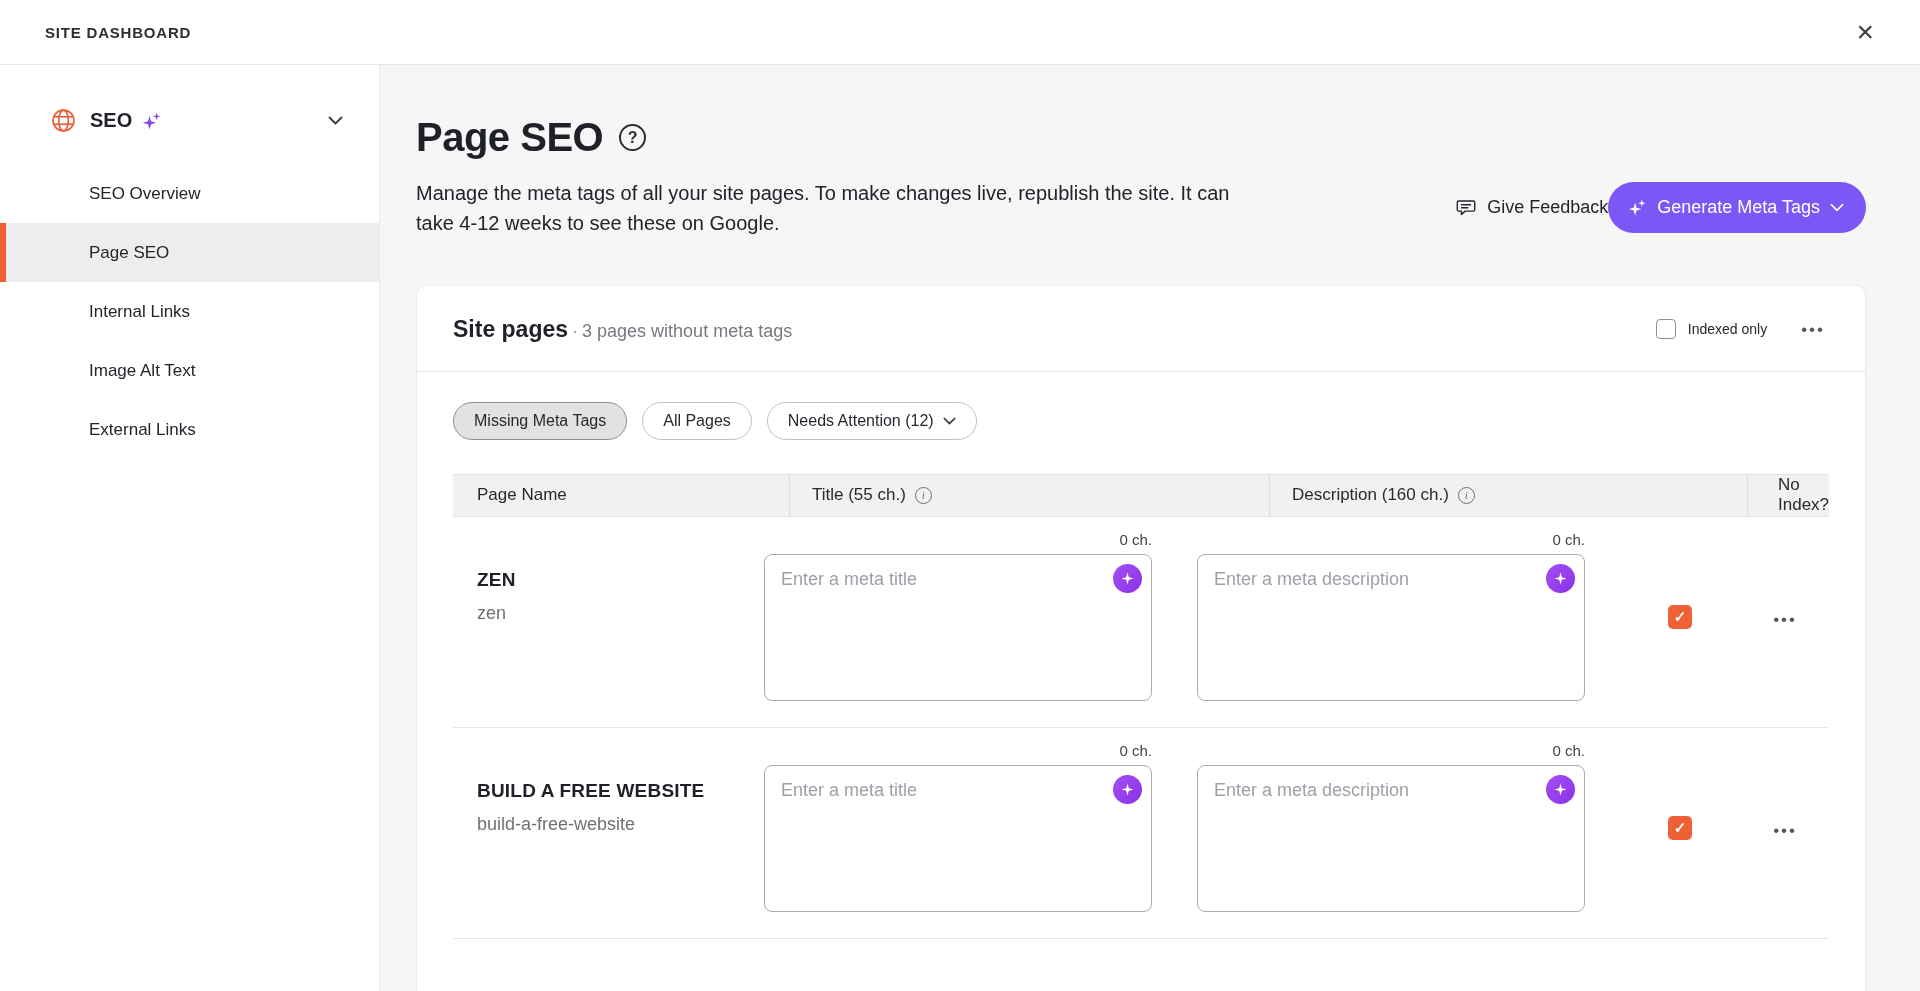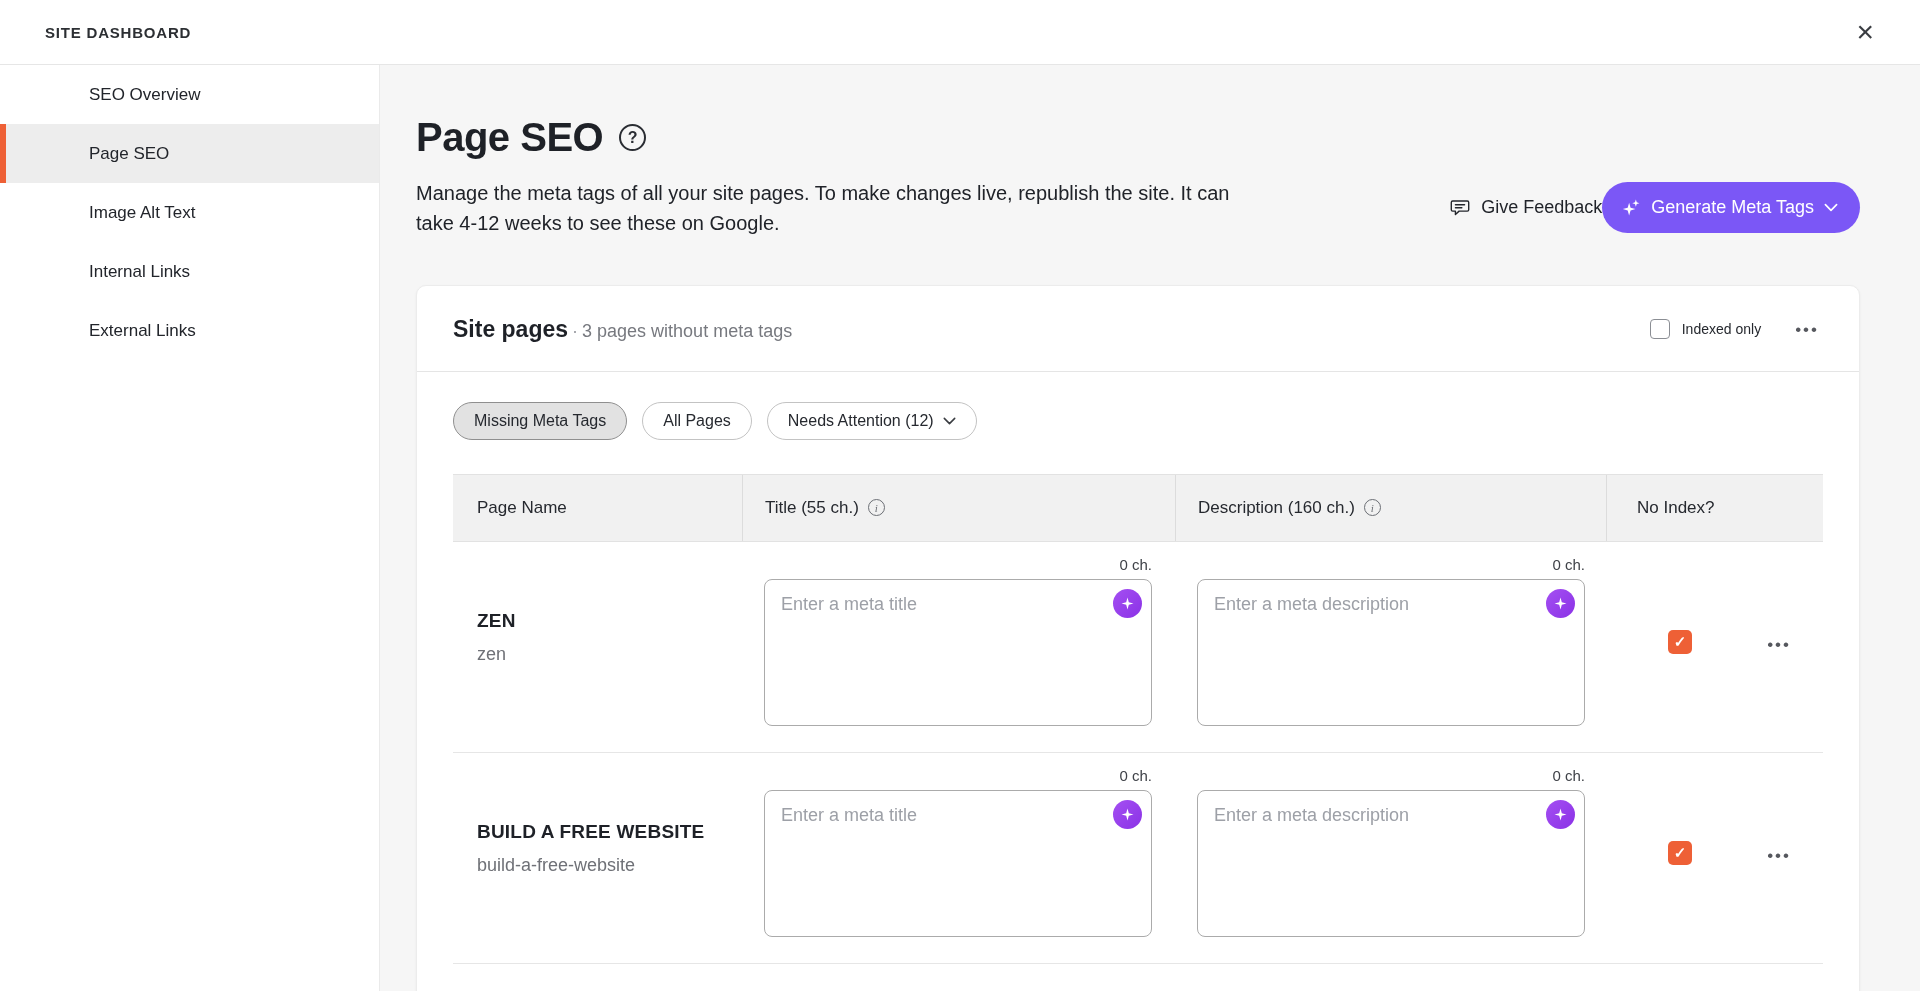--- a/index.html
+++ b/index.html
@@ -65,33 +65,33 @@
   .chips { display:flex; gap:15px; padding:30px 36px 0; }
   .chip { display:inline-flex; align-items:center; gap:9px; height:38px; padding:0 20px;
     border-radius:19px; border:1px solid #c3c3c3; background:#fff; font-size:16px;
     color:#26292f; cursor:pointer; font-family:inherit; }
   .chip.selected { background:var(--chip-selected,#e2e2e2); border-color:#8f8f8f; }
   .chip .chev { color:#3a3d42; }
 
   
   .table { margin:34px 36px 0; }
   .thead { display:grid; grid-template-columns:289px 433px 431px 1fr; background:var(--table-head,#f1f1f1);
-    border-top:1px solid #e2e2e2; border-bottom:1px solid #e2e2e2; height:68px; align-items:center; }
+    border-top:1px solid #e2e2e2; border-bottom:1px solid #e2e2e2; height:43px; align-items:center;gap:47px; }
   .th { font-size:17px; color:#26292f; display:flex; align-items:center; gap:9px;
     padding-left:22px; height:100%; }
   .th:first-child { padding-left:24px; }
   .th:not(:first-child) { border-left:1px solid #dcdcdc; }
   .th.noindex { padding-left:30px; }
   .info-circle { width:17px; height:17px; border:1.2px solid #6b6e74; border-radius:50%;
     display:inline-flex; align-items:center; justify-content:center; font-size:11px;
     color:#6b6e74; background:none; cursor:pointer; font-style:italic;
     font-family:"Liberation Serif",serif; }
 
   .trow { display:grid; grid-template-columns:289px 433px 431px 1fr; border-bottom:1px solid #e6e6e6; }
-  .name-cell { padding:68px 20px 0 24px; }
+  .name-cell { padding:52px 20px 0 24px; }
   .pg-name { font-size:19px; font-weight:700; color:#1e2127; letter-spacing:.2px; }
   .pg-slug { font-size:18px; color:#6f7177; margin-top:12px; }
   .field-cell { padding:14px 22px 26px; }
   .char-count { width:388px; text-align:right; font-size:15px; color:#3f4248; margin-bottom:6px; }
   .ta-wrap { position:relative; width:388px; height:147px; }
   .ta-wrap textarea { width:100%; height:100%; border:1px solid #ababab; border-radius:8px;
     padding:14px 46px 14px 16px; font-size:18px; font-family:inherit; color:#1e2127;
     resize:none; outline:none; background:#fff; }
   .ta-wrap textarea::placeholder { color:#9da0a7; }
   .ai-badge { position:absolute; top:10px; right:10px; width:29px; height:29px; border:none;
@@ -113,32 +113,54 @@
 <header class="topbar">
   <span class="topbar-title">SITE DASHBOARD</span>
   <button class="close-btn">
     <span>×</span>
   </button>
 </header>
 
 <div class="shell">
 
   <aside class="sidebar">
+    <div class="seo-head">
+      <span class="globe">
+        <svg viewBox="0 0 24 24" width="27" height="27" fill="none" stroke="#e8603c" stroke-width="1.5">
+          <circle cx="12" cy="12" r="9.3"></circle>
+          <ellipse cx="12" cy="12" rx="4.3" ry="9.3"></ellipse>
+          <line x1="3.2" y1="8.7" x2="20.8" y2="8.7"></line>
+          <line x1="3.2" y1="15.3" x2="20.8" y2="15.3"></line>
+        </svg>
+      </span>
+      <span class="seo-label">SEO</span>
+      <span class="seo-sparkle">
+        <svg viewBox="0 0 24 24" width="20" height="20" fill="#8b45ef">
+          <path d="M9 6 L10.8 12.2 L17 14 L10.8 15.8 L9 22 L7.2 15.8 L1 14 L7.2 12.2 Z"></path>
+          <path d="M17.5 2 L18.6 5.4 L22 6.5 L18.6 7.6 L17.5 11 L16.4 7.6 L13 6.5 L16.4 5.4 Z"></path>
+        </svg>
+      </span>
+      <span class="chev">
+        <svg width="15" height="9" viewBox="0 0 15 9">
+            <path d="M1.5 1.5 L7.5 7.5 L13.5 1.5" fill="none" stroke="currentColor" stroke-width="1.8" stroke-linecap="round" stroke-linejoin="round"></path>
+          </svg>
+      </span>
+    </div>
     <nav>
       <div class="nav-item">
         <span>SEO Overview</span>
       </div>
       <div class="nav-item active">
         <span>Page SEO</span>
       </div>
       <div class="nav-item">
+        <span>Internal Links</span>
+      </div>
+      <div class="nav-item">
         <span>Image Alt Text</span>
-      </div>
-      <div class="nav-item">
-        <span>Internal Links</span>
       </div>
       <div class="nav-item">
         <span>External Links</span>
       </div>
     </nav>
   </aside>
 
   <main class="main">
 
     <div class="page-head-row">

